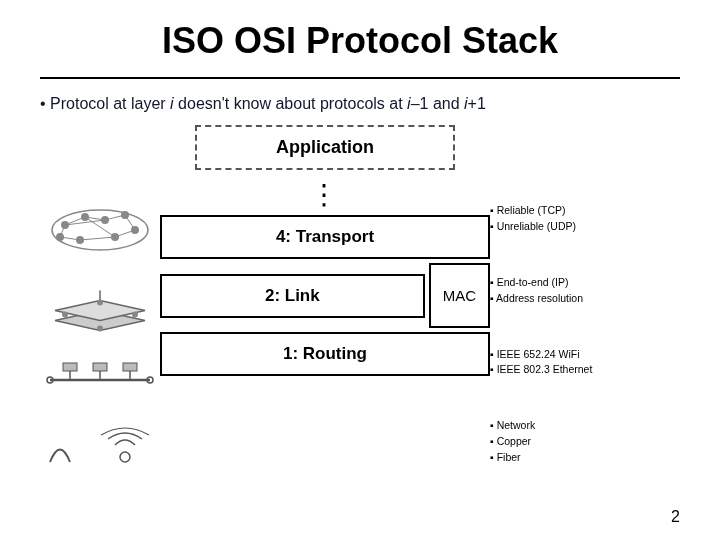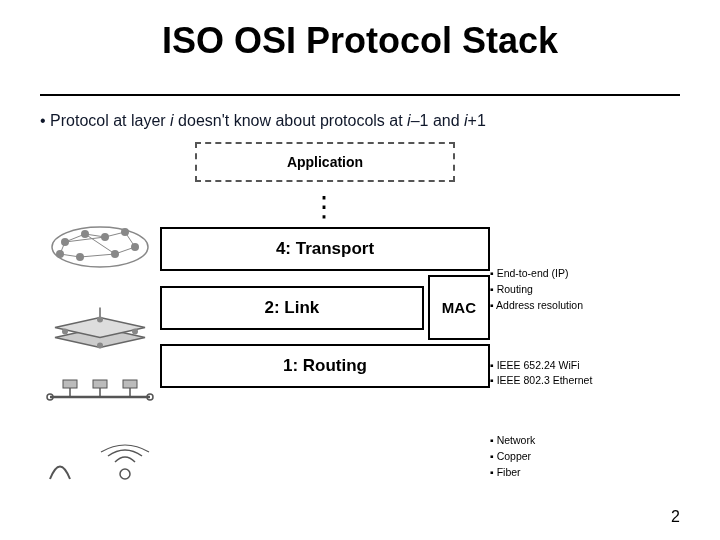--- a/index.html
+++ b/index.html
@@ -16,21 +16,21 @@
       width: 720px;
       height: 540px;
       padding: 20px 40px;
       position: relative;
     }
 
     .title {
       font-size: 36px;
       font-weight: bold;
       text-align: center;
-      margin-bottom: 32px;
+      margin-bottom: 15px;
       color: #000;
     }
 
     .divider {
       border: none;
       border-top: 2px solid #000;
       margin-bottom: 14px;
     }
 
     .bullet-text {
@@ -72,21 +72,21 @@
       flex: 1;
       display: flex;
       flex-direction: column;
       align-items: center;
       gap: 0;
     }
 
     .application-box {
       border: 2px dashed #555;
       padding: 10px 40px;
-      font-size: 14px;
+      font-size: 18px;
       font-weight: bold;
       color: #000;
       margin-bottom: 4px;
       min-width: 260px;
       text-align: center;
     }
 
     .dots {
       font-size: 28px;
       letter-spacing: 2px;
@@ -110,21 +110,21 @@
       color: #000;
       text-align: center;
       flex: 1;
       min-width: 180px;
     }
 
     .mac-box {
       border: 2px solid #000;
       padding: 22px 12px;
       font-size: 15px;
-      font-weight: bold;
+      font-weight: normal;
       color: #000;
       text-align: center;
       margin-left: 4px;
     }
 
     .right-notes {
       width: 190px;
       display: flex;
       flex-direction: column;
       justify-content: space-around;
@@ -261,25 +261,26 @@
         <div class="layer-box">
           <span>1: Routing</span>
         </div>
       </div>
 
     </div>
 
     <div class="right-notes">
 
       <div class="note-block">
+        <div>Reliable (TCP)</div>
+        <div>Unreliable (UDP)</div>
       </div>
 
       <div class="note-block">
         <div>End-to-end (IP)</div>
-        <div>Routing</div>
         <div>Address resolution</div>
       </div>
 
       <div class="note-block">
         <div>IEEE 652.24 WiFi</div>
         <div>IEEE 802.3 Ethernet</div>
       </div>
 
       <div class="note-block">
         <div>Network</div>

